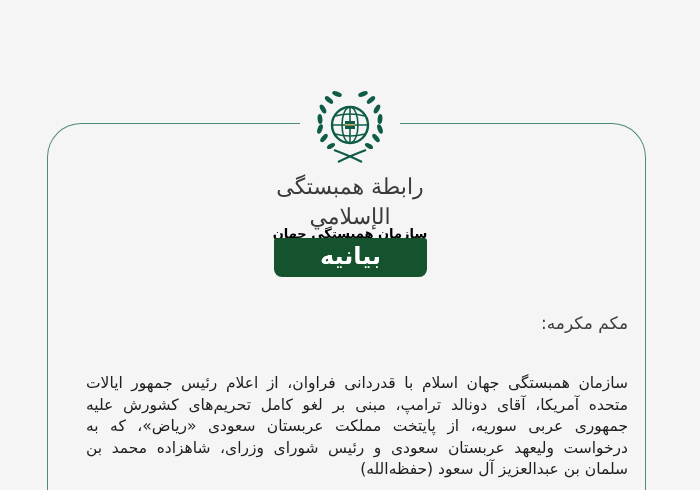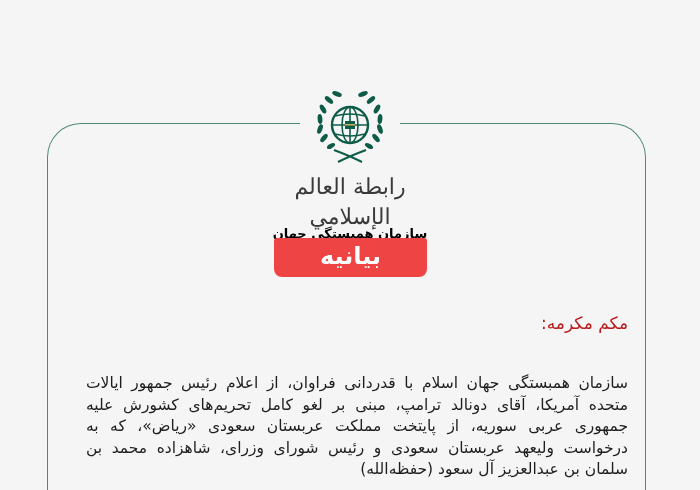--- a/index.html
+++ b/index.html
@@ -31,27 +31,27 @@
     font-size:22px; color:#3a3a3a; line-height:30px;
     letter-spacing:-1px;
   }
   .subtitle {
     position:absolute; left:272px; top:206px; width:156px;
     text-align:center; direction:rtl;
     font-size:13px; font-weight:bold; color:#000000; line-height:18px;margin-top:19px;
   }
   .badge {
     position:absolute; left:274px; top:238px; width:153px; height:39px;
-    background:#ef4444; border-radius:3px 3px 8px 8px;
+    background:#14532d; border-radius:3px 3px 8px 8px;
     color:#ffffff; text-align:center; direction:rtl;
     font-size:24px; font-weight:bold; line-height:36px;
   }
   .salutation {
     position:absolute; right:72px; top:310px;
-    direction:rtl; font-size:17px; color:#b91c1c; line-height:26px;
+    direction:rtl; font-size:17px; color:#404040; line-height:26px;
   }
   .body-text {
     position:absolute; left:86px; top:362px; width:542px;
     direction:rtl; text-align:justify; text-align-last:right;
     font-size:15.5px; color:#1e1e1e; line-height:21.5px;margin-top:11px;
   }
   .body-text p { margin:0; }
 </style>
 </head>
 <body>
@@ -84,21 +84,21 @@
       <ellipse cx="67" cy="21" rx="5" ry="2.4" transform="rotate(120 67 21)"></ellipse>
       <ellipse cx="61" cy="12" rx="5" ry="2.4" transform="rotate(140 61 12)"></ellipse>
       <ellipse cx="53" cy="6" rx="5" ry="2.4" transform="rotate(160 53 6)"></ellipse>
       <ellipse cx="21" cy="58" rx="4.5" ry="2.2" transform="rotate(-30 21 58)"></ellipse>
       <ellipse cx="59" cy="58" rx="4.5" ry="2.2" transform="rotate(30 59 58)"></ellipse>
     </g>
     <path d="M24 62 Q40 68 52 74 M56 62 Q40 68 28 74" stroke="#0e5c47" stroke-width="2" fill="none"></path>
   </svg>
 </div>
 
-<div class="calligraphy">رابطة العالم الإسلامي</div>
+<div class="calligraphy">رابطة همبستگی الإسلامي</div>
 <div class="subtitle">سازمان همبستگی جهان اسلام</div>
 
 <div class="badge">بیانیه</div>
 
 <div class="salutation">مکم مکرمه:</div>
 
 <div class="body-text">
   <p>سازمان همبستگی جهان اسلام با قدردانی فراوان، از اعلام رئیس جمهور ایالات متحده آمریکا، آقای دونالد ترامپ، مبنی بر لغو کامل تحریم‌های کشورش علیه جمهوری عربی سوریه، از پایتخت مملکت عربستان سعودی «ریاض»، که به درخواست ولیعهد عربستان سعودی و رئیس شورای وزرای، شاهزاده محمد بن سلمان بن عبدالعزیز آل سعود (حفظه‌الله)</p>
 </div>
 

